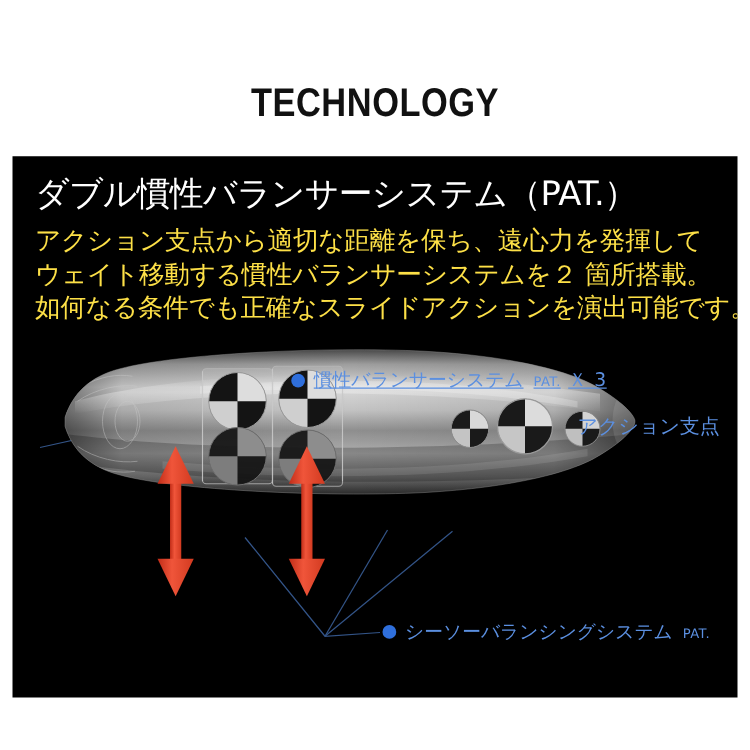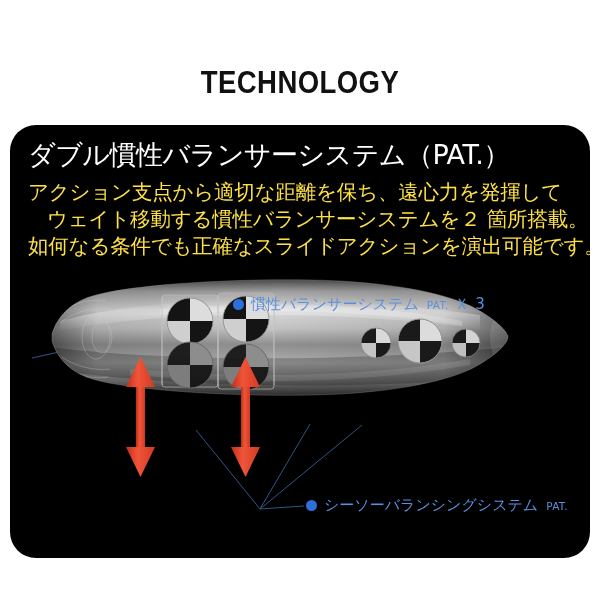--- a/index.html
+++ b/index.html
@@ -40,21 +40,20 @@
 
   
   #panel {
     position: absolute;
     left: 10px;
     top: 125px;
     width: 580px;
     height: 433px;
     background: #000000;
     overflow: hidden;
-    border-radius: 26px;
   }
 
   
   #jp-heading {
     position: absolute;
     left: 18px;
     top: 12px;
     font-size: 27px;
     color: #ffffff;
     letter-spacing: -0.5px;
@@ -64,21 +63,21 @@
   .jp-body-line {
     position: absolute;
     left: 18px;
     font-size: 20.5px;
     color: #fde047;
     letter-spacing: -0.2px;
     white-space: nowrap;
     font-family: "DejaVu Sans", "Liberation Sans", sans-serif;
   }
   #jp-body-0 { top: 53px; }
-  #jp-body-1 { top: 80px; margin-left: 19px; }
+  #jp-body-1 { top: 80px; }
   #jp-body-2 { top: 107px; }
 
   
   .annot {
     position: absolute;
     white-space: nowrap;
     font-family: "DejaVu Sans", "Liberation Sans", sans-serif;
     color: #5b8fe0;
     font-size: 15px;
     display: flex;
@@ -98,21 +97,21 @@
   .annot .sub {
     font-size: 10.5px;
     margin-left: 8px;
     letter-spacing: 0.3px;
   }
   .annot .mult {
     font-size: 15px;
     margin-left: 6px;
     letter-spacing: 0.5px;
   }
-  #annot-inertia { left: 223px; top: 170px; }
+  #annot-inertia { left: 223px; top: 170px; text-decoration: underline; }
   #annot-fulcrum { left: 452px; top: 206px; font-size: 16px; }
   #annot-seesaw  { left: 296px; top: 371px; text-align: right; }
 
   
   #diagram {
     position: absolute;
     left: 0;
     top: 0;
     width: 580px;
     height: 433px;
@@ -308,20 +307,23 @@
     <div class="jp-body-line" id="jp-body-1">ウェイト移動する慣性バランサーシステムを２ 箇所搭載。</div>
     <div class="jp-body-line" id="jp-body-2">如何なる条件でも正確なスライドアクションを演出可能です。</div>
 
     <div class="annot" id="annot-inertia">
       <span class="bullet"></span>
       <span>慣性バランサーシステム</span>
       <span class="sub">PAT.</span>
       <span class="mult">Ｘ 3</span>
     </div>
 
+    <div class="annot" id="annot-fulcrum">
+      <span>アクション支点</span>
+    </div>
 
     <div class="annot" id="annot-seesaw">
       <span class="bullet"></span>
       <span>シーソーバランシングシステム</span>
       <span class="sub">PAT.</span>
     </div>
 
   </div>
 </div>
 

